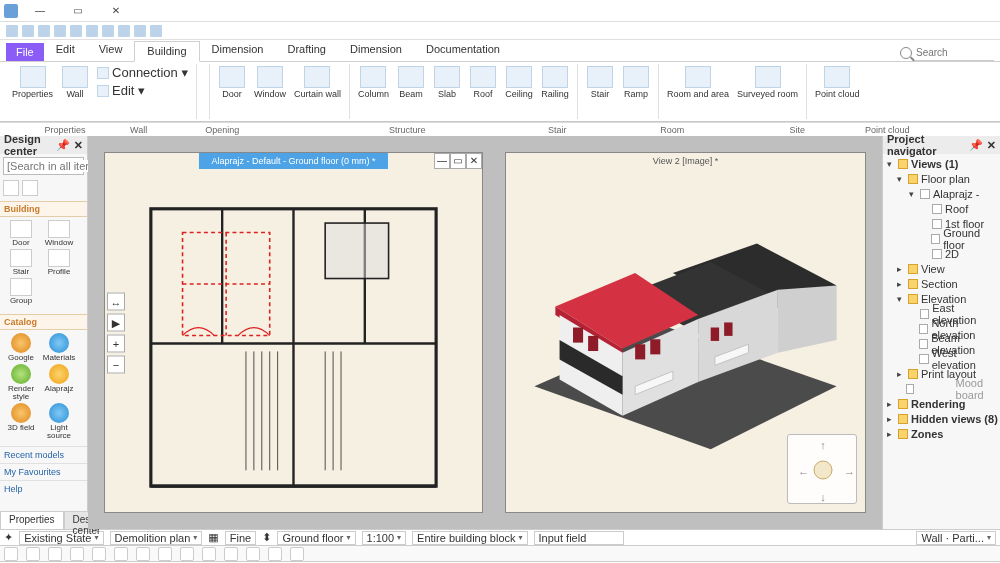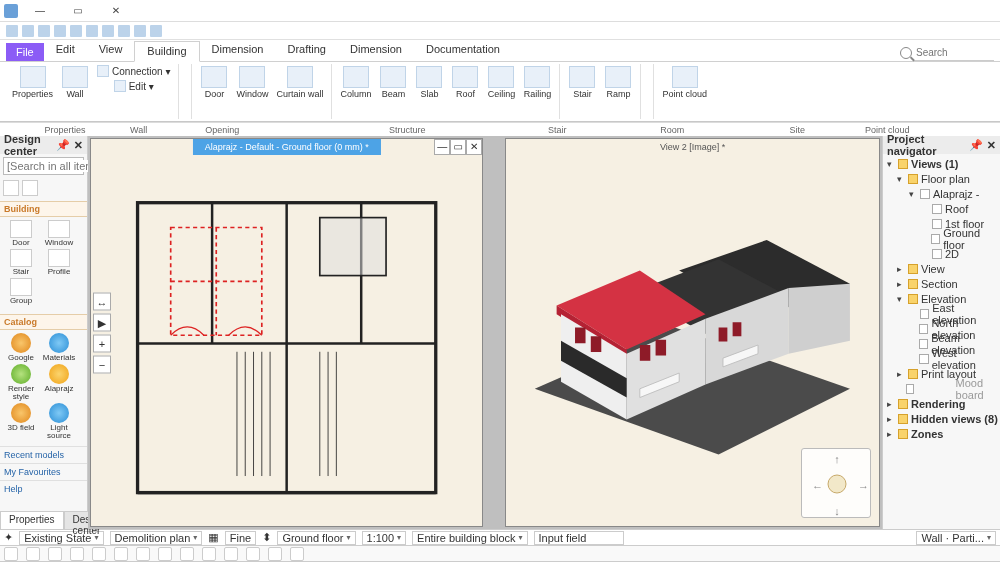--- a/index.html
+++ b/index.html
@@ -21,21 +21,21 @@
 .search .sic:after{content:"";position:absolute;width:5px;height:1.5px;background:#888;transform:rotate(45deg);right:-4px;bottom:-1px;}
 .search input{border:none;border-bottom:1px solid #ccc;height:16px;width:80px;font-size:10px;padding:0 2px;}
 .ribbon{height:60px;background:#fff;border-bottom:1px solid #c8c8c8;display:flex;align-items:stretch;padding:2px 4px;}
 .rgroup{border-right:1px solid #e0e0e0;padding:0 6px;display:flex;flex-direction:column;}
 .rgroup:last-child{border-right:none;}
 .rbtns{flex:1;display:flex;align-items:flex-start;gap:4px;}
 .rbtn{display:flex;flex-direction:column;align-items:center;gap:2px;padding:2px 2px;cursor:pointer;min-width:32px;}
 .rbtn .ric{width:26px;height:22px;background:#e8f0f9;border:1px solid #c0d4e8;}
 .rbtn span{font-size:9px;text-align:center;line-height:1;}
 .rstack{display:flex;flex-direction:column;gap:1px;justify-content:center;}
-.rstack .sbtn{display:flex;align-items:center;gap:3px;font-size:10px;padding:1px 2px;cursor:pointer;justify-content:center;}
+.rstack .sbtn{display:flex;align-items:center;gap:3px;font-size:13px;padding:1px 2px;cursor:pointer;}
 .rstack .sbtn .sic{width:12px;height:12px;background:#e8f0f9;border:1px solid #c0d4e8;}
 .grplabel{height:14px;background:#fff;display:flex;justify-content:space-between;align-items:center;border-top:1px solid #dcdcdc;}
 .grplabel .row{display:flex;}
 .gl{font-size:9px;color:#666;text-align:center;flex:1;}
 .workspace{position:relative;height:calc(563px - 22px - 18px - 22px - 60px - 16px - 16px - 16px);display:flex;}
 .panel{width:88px;background:#f7f7f7;border-right:1px solid #ccc;display:flex;flex-direction:column;}
 .ptitle{height:18px;background:#ececec;display:flex;align-items:center;justify-content:space-between;padding:0 4px;font-size:10px;font-weight:600;}
 .ptitle .x{cursor:pointer;}
 .psearch{margin:3px;display:flex;border:1px solid #bbb;background:#fff;height:18px;align-items:center;padding:0 3px;}
 .psearch input{border:none;flex:1;font-size:11px;outline:none;}
@@ -46,21 +46,21 @@
 .picons{display:flex;flex-wrap:wrap;gap:2px;padding:3px;}
 .pitm{width:36px;display:flex;flex-direction:column;align-items:center;gap:1px;}
 .pitm .pic{width:22px;height:18px;background:#fff;border:1px solid #ccc;}
 .pitm.big .pic{width:20px;height:20px;border-radius:50%;border:none;}
 .pitm.c1 .pic{background:radial-gradient(#f9c66b,#e0861b);}
 .pitm.c2 .pic{background:radial-gradient(#7fc9f5,#2a8ed6);}
 .pitm.c3 .pic{background:radial-gradient(#b5e27f,#5dac26);}
 .pitm.c4 .pic{background:radial-gradient(#fbd46d,#f0a115);}
 .pitm span{font-size:8px;text-align:center;line-height:1;}
 .plink{font-size:9px;color:#2664a8;padding:3px 4px;border-top:1px solid #e0e0e0;cursor:pointer;}
-.canvas-area{flex:1;background:#bfbfbf;display:flex;gap:2px;padding:2px;position:relative;}
+.canvas-area{flex:1;background:#bfbfbf;display:flex;gap:2px;padding:16px;position:relative;}
 .viewport{background:#f6f0e3;border:1px solid #888;position:relative;overflow:hidden;}
 .vp1{flex:1.05;}
 .vp2{flex:1;margin-left:20px;}
 .viewtitle{position:absolute;top:0;left:50%;transform:translateX(-50%);height:16px;font-size:9px;display:flex;align-items:center;}
 .vt1{background:#4da3e6;color:#fff;padding:0 12px;}
 .vt2{background:none;color:#555;}
 .vpctrl{position:absolute;top:0;right:0;display:flex;}
 .vpctrl span{width:16px;height:16px;background:#fff;border:1px solid #aaa;font-size:10px;text-align:center;line-height:14px;cursor:pointer;}
 
 .floorplan{position:absolute;top:30px;left:30px;right:30px;bottom:8px;}
@@ -201,20 +201,28 @@
           <span>Stair</span>
         </div>
         <div class="rbtn">
           <div class="ric"></div>
           <span>Ramp</span>
         </div>
       </div>
     </div>
     <div class="rgroup">
       <div class="rbtns">
+        <div class="rbtn">
+          <div class="ric"></div>
+          <span>Room and area</span>
+        </div>
+        <div class="rbtn">
+          <div class="ric"></div>
+          <span>Surveyed room</span>
+        </div>
       </div>
     </div>
     <div class="rgroup">
       <div class="rbtns">
         <div class="rbtn">
           <div class="ric"></div>
           <span>Point cloud</span>
         </div>
       </div>
     </div>

